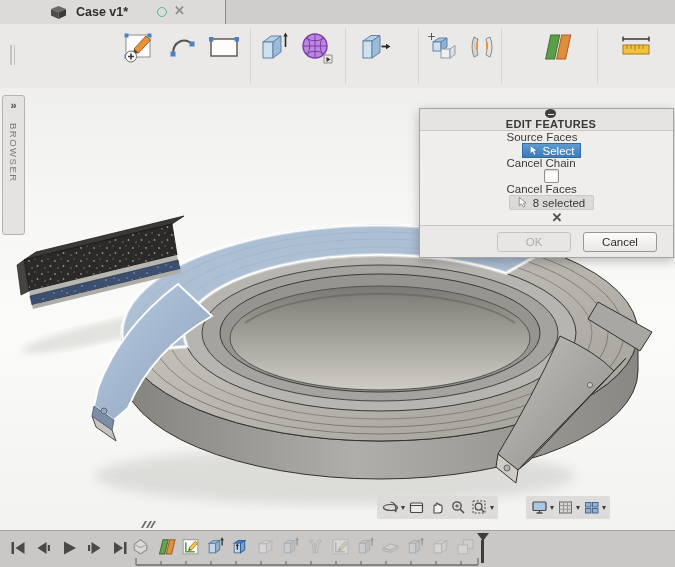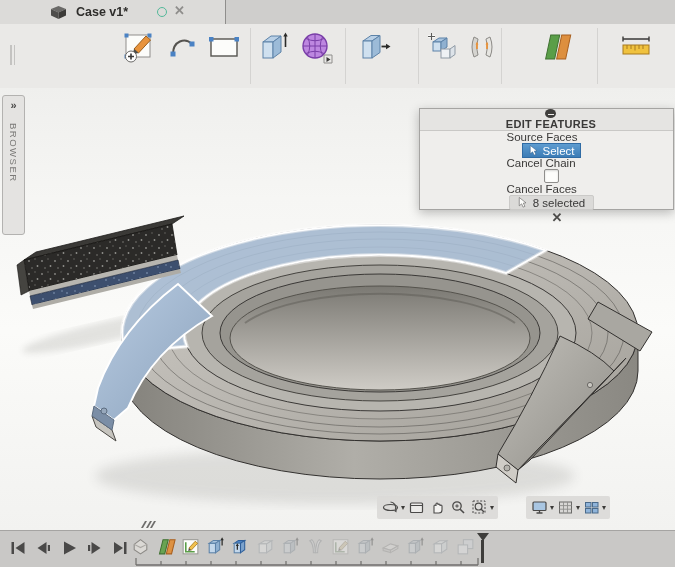--- a/index.html
+++ b/index.html
@@ -482,20 +482,24 @@
     <span class="dlg-label">Cancel Faces</span>
     <span class="chip">
       <svg width="10" height="13" viewBox="0 0 12 14">
         <path d="M1.5 1 L1.5 11 L4.3 8.6 L6.2 12.6 L8.3 11.6 L6.4 7.8 L9.6 7.4 Z" fill="#fdfdfb" stroke="#6b6a68" stroke-width=".8"></path>
       </svg>
       <span>8 selected</span>
     </span>
     <span class="chip-clear">✕</span>
   </div>
 
+  <div class="dlg-footer">
+    <span class="btn btn-ok">OK</span>
+    <span class="btn btn-cancel">Cancel</span>
+  </div>
 </div>
 
 <div class="timeline">
 
   <span class="pb" style="left:8px">
     <svg viewBox="0 0 20 20">
         <rect x="3.5" y="4" width="2.5" height="12" fill="#4a4948"></rect>
     <path d="M16.5 4 L16.5 16 L7.5 10 Z" fill="#4a4948"></path>
       </svg>
   </span>

